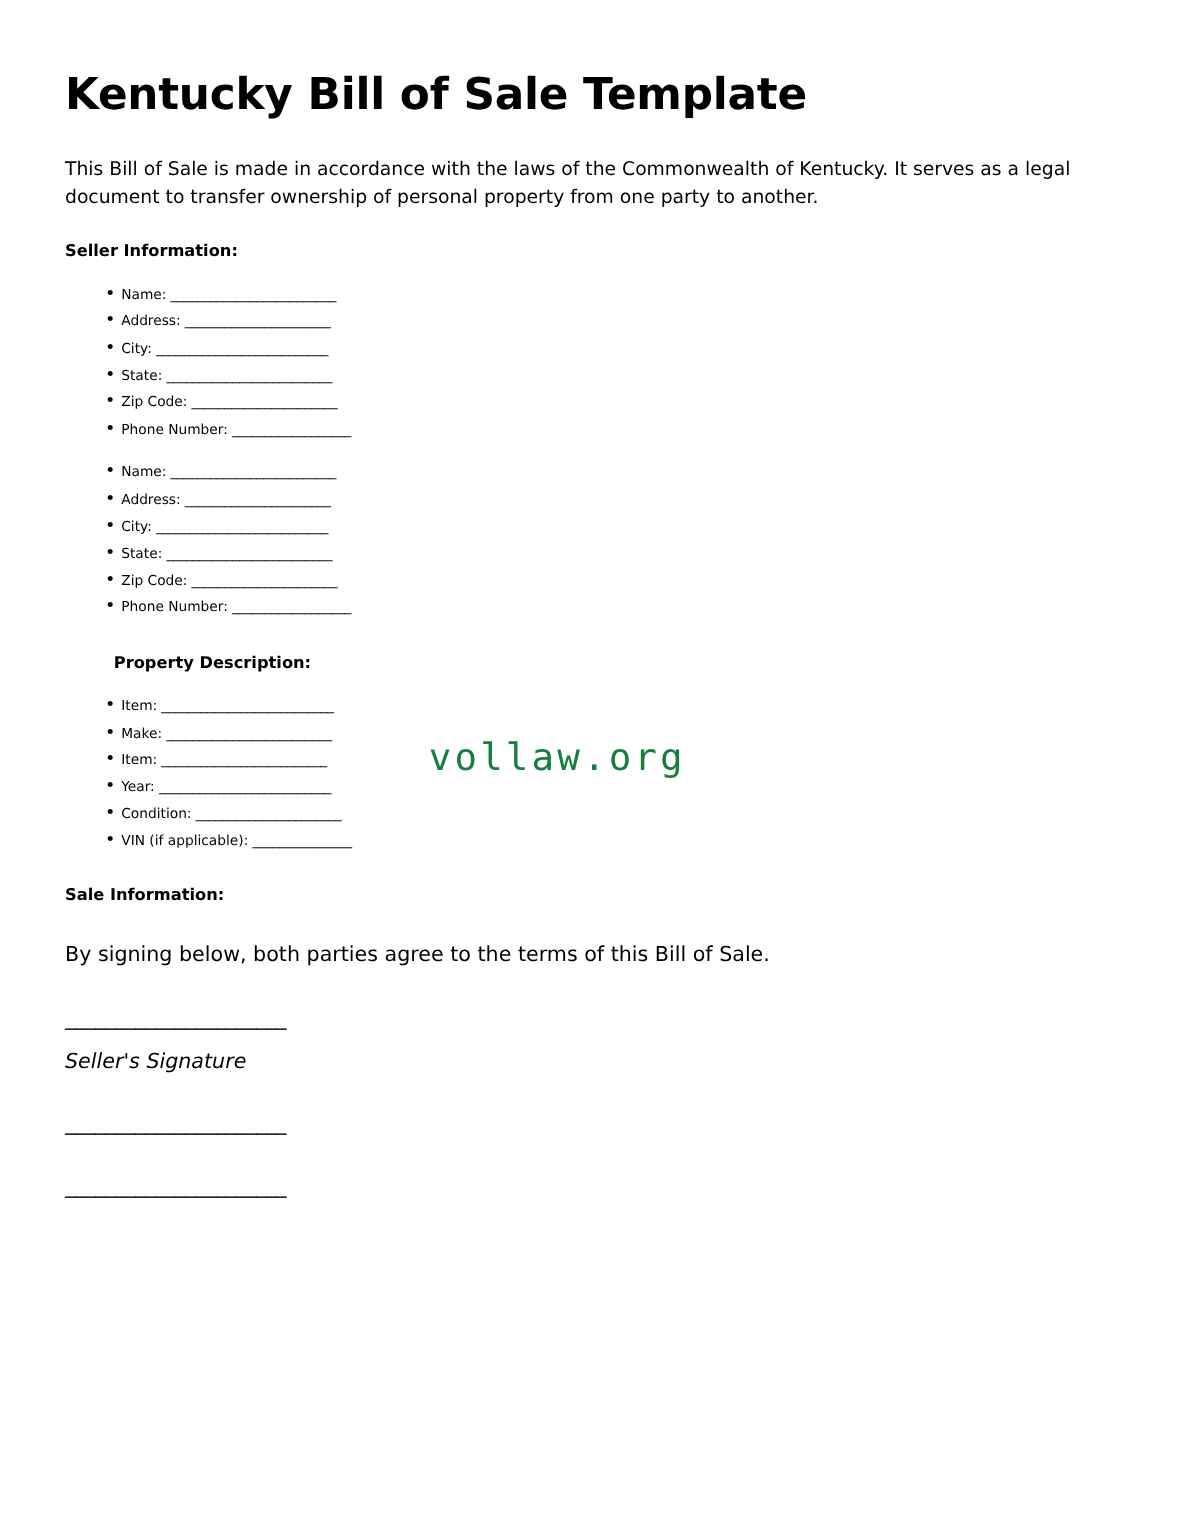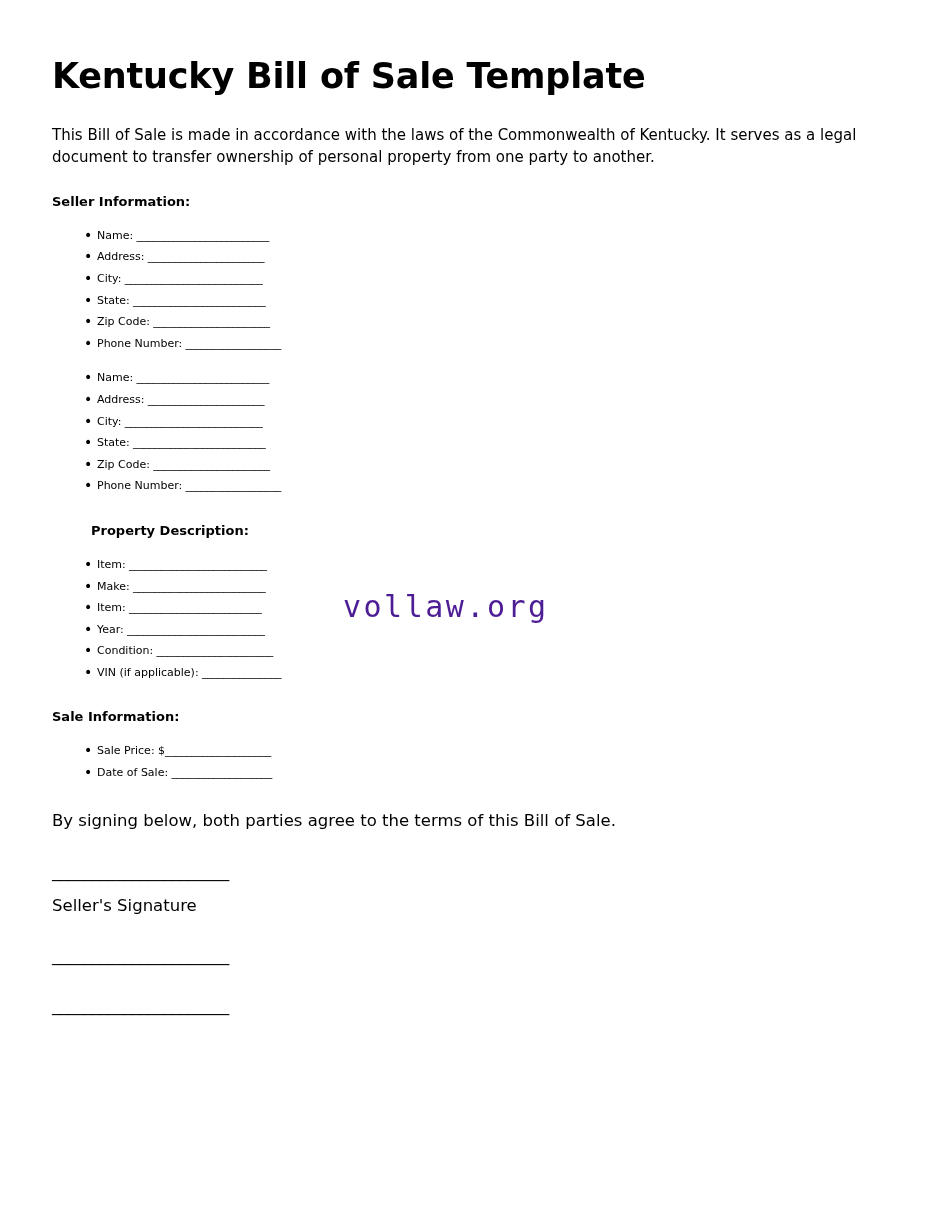--- a/index.html
+++ b/index.html
@@ -91,21 +91,21 @@
   }
 
   
   .watermark {
     position: absolute;
     left: 343px;
     top: 592px;
     font-family: "DejaVu Sans Mono", "Liberation Mono", monospace;
     font-size: 30px;
     letter-spacing: 2.5px;
-    color: #4c1d95;
+    color: #15803d;
     white-space: nowrap;
     line-height: 1;
   }
 
   
   .sig-note {
     font-size: 16.5px;
     line-height: 22px;
     margin: 26px 0 0 0;
   }
@@ -116,20 +116,21 @@
     font-size: 16.5px;
     line-height: 20px;
     letter-spacing: -0.2px;
     white-space: nowrap;
     margin: 0;
   }
   .sig-label {
     font-size: 16.5px;
     line-height: 20px;
     margin: 14px 0 0 0;
+    font-style: italic;
   }
 </style>
 </head>
 <body>
 
 <div class="page">
   <div class="content">
 
     <h1 class="doc-title">Kentucky Bill of Sale Template</h1>
 
@@ -158,24 +159,20 @@
     <ul class="field-list">
       <li><span>Item:</span><span class="blank"> __________________________</span></li>
       <li><span>Make:</span><span class="blank"> _________________________</span></li>
       <li><span>Item:</span><span class="blank"> _________________________</span></li>
       <li><span>Year:</span><span class="blank"> __________________________</span></li>
       <li><span>Condition:</span><span class="blank"> ______________________</span></li>
       <li><span>VIN (if applicable):</span><span class="blank"> _______________</span></li>
     </ul>
 
     <div class="section-heading">Sale Information:</div>
-    <ul class="field-list">
-      <li><span>Sale Price: $</span><span class="blank">____________________</span></li>
-      <li><span>Date of Sale:</span><span class="blank"> ___________________</span></li>
-    </ul>
 
     <p class="sig-note">By signing below, both parties agree to the terms of this Bill of Sale.</p>
 
     <div class="sig-group">
       <div class="sig-rule">______________________</div>
       <div class="sig-label">Seller's Signature</div>
     </div>
 
     <div class="sig-group">
       <div class="sig-rule">______________________</div>

